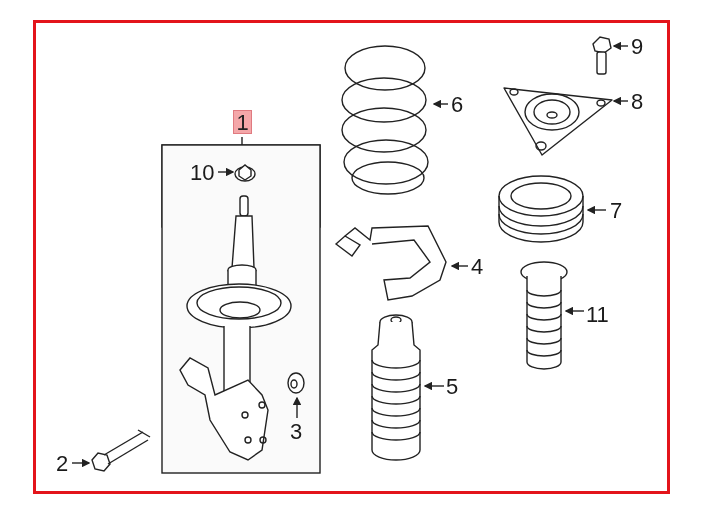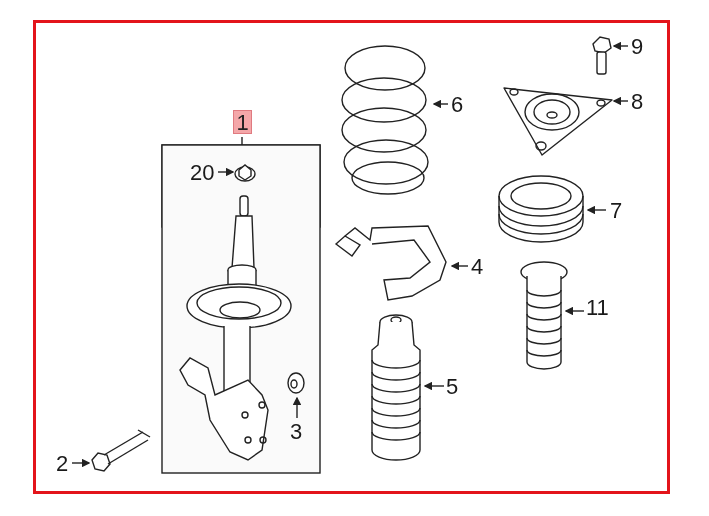--- a/index.html
+++ b/index.html
@@ -133,14 +133,14 @@
 
 <div class="lbl1">1</div>
 <div class="lbl" style="left:56px;top:453px;">2</div>
 <div class="lbl" style="left:290px;top:421px;">3</div>
 <div class="lbl" style="left:471px;top:256px;">4</div>
 <div class="lbl" style="left:446px;top:376px;">5</div>
 <div class="lbl" style="left:451px;top:94px;">6</div>
 <div class="lbl" style="left:610px;top:200px;">7</div>
 <div class="lbl" style="left:631px;top:91px;">8</div>
 <div class="lbl" style="left:631px;top:36px;">9</div>
-<div class="lbl" style="left:190px;top:162px;">20</div>
-<div class="lbl" style="left:586px;top:297px;">11</div>
+<div class="lbl" style="left:190px;top:162px;">10</div>
+<div class="lbl" style="left:586px;top:304px;">11</div>
 
 </body></html>

